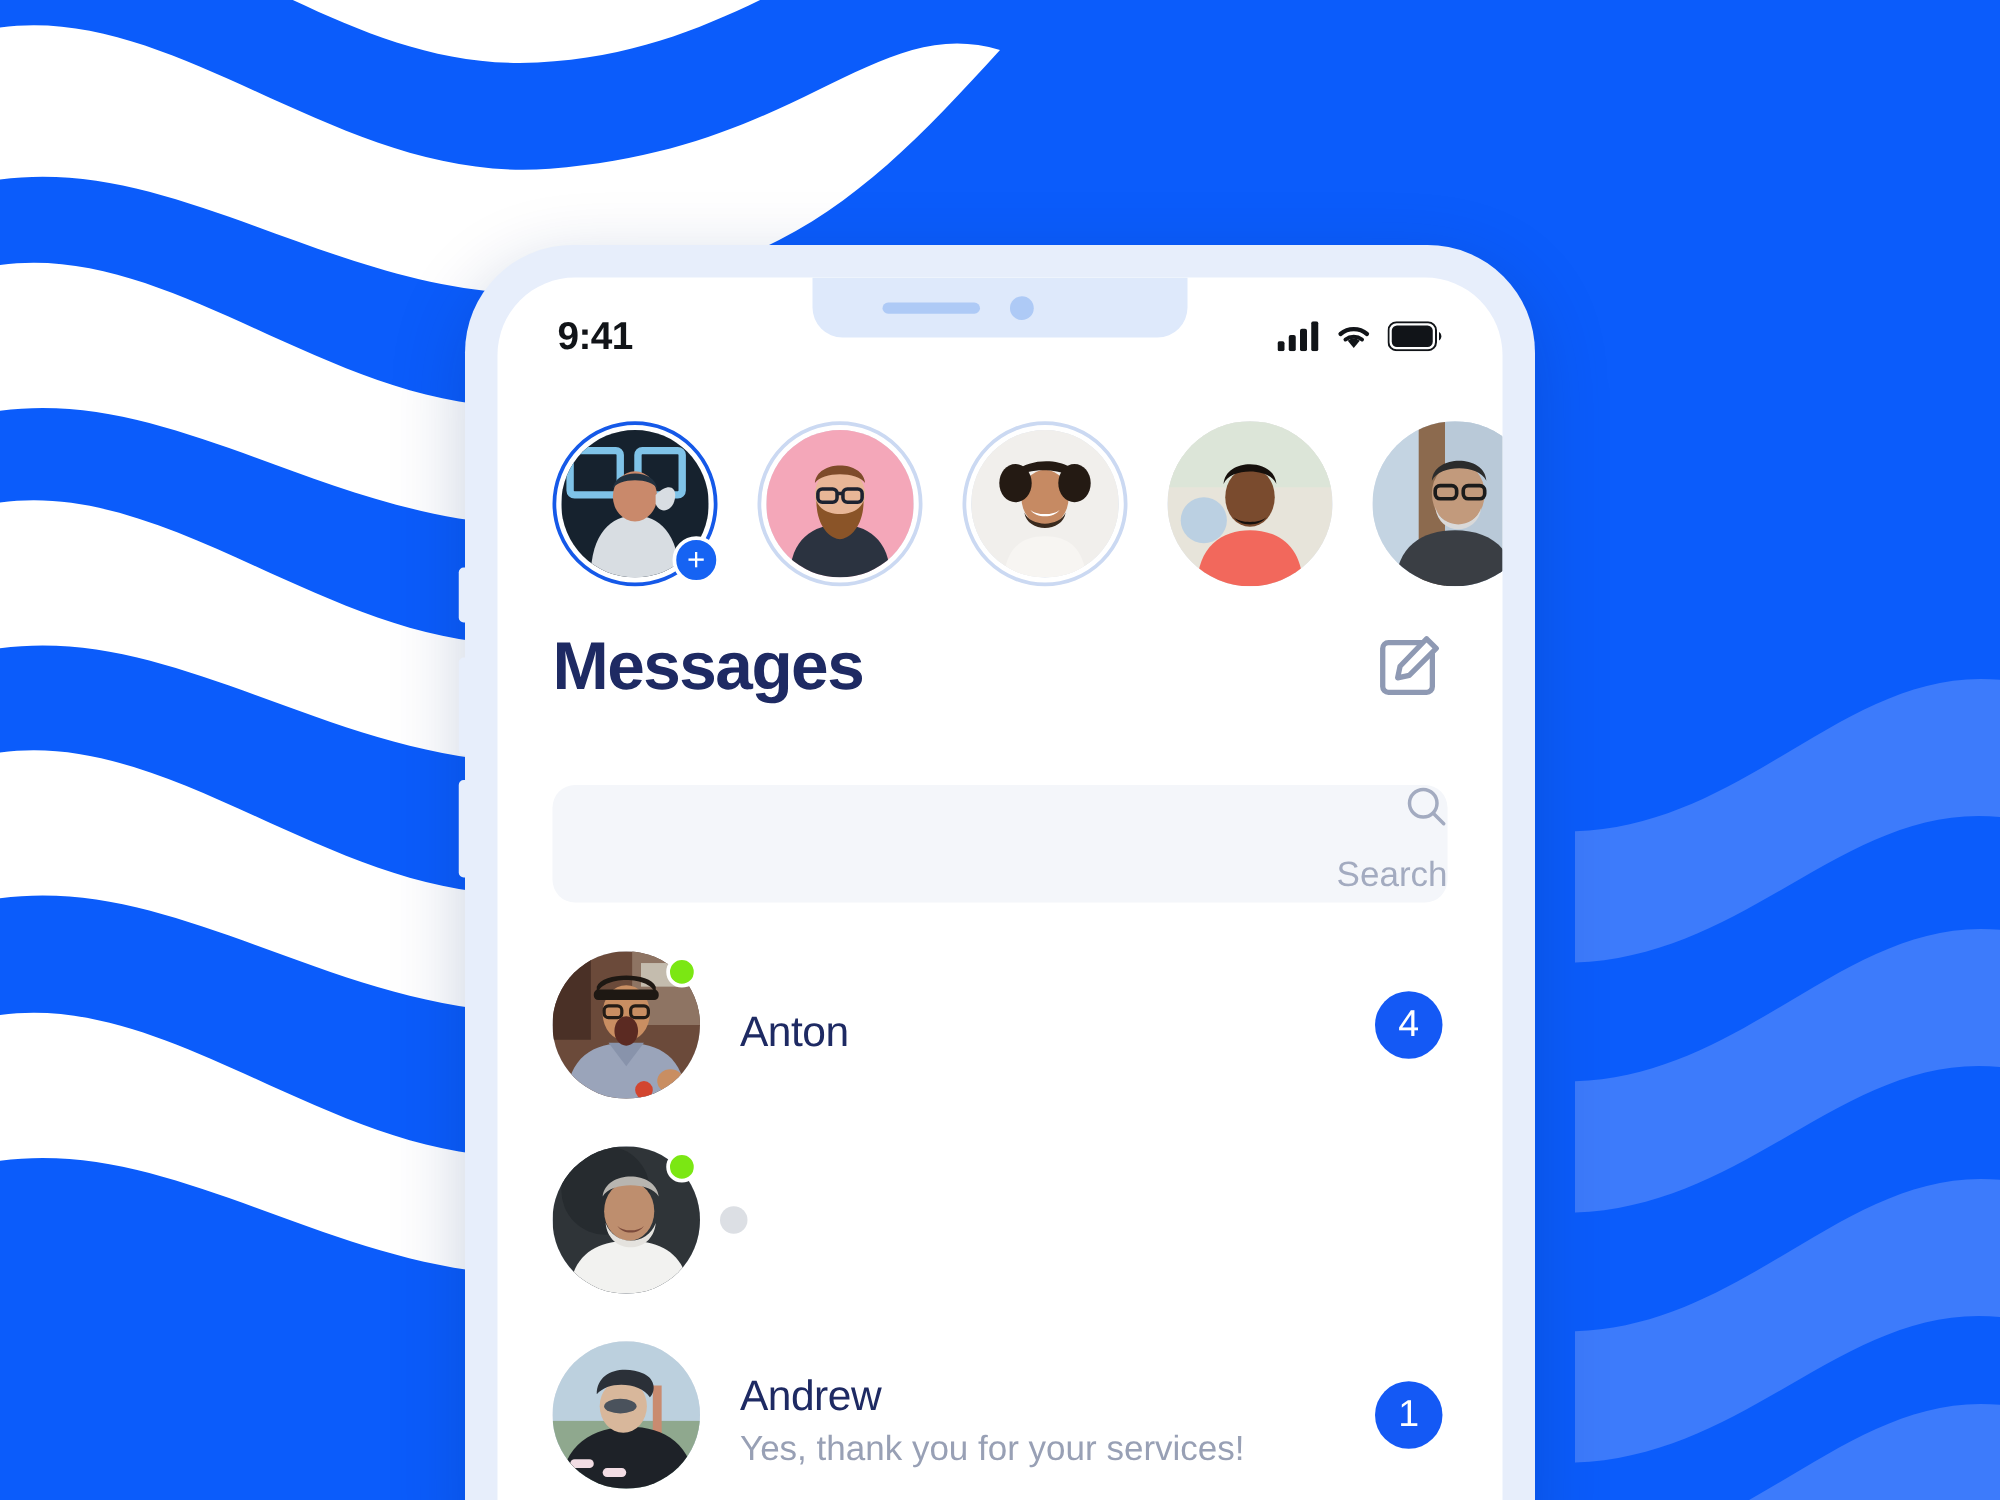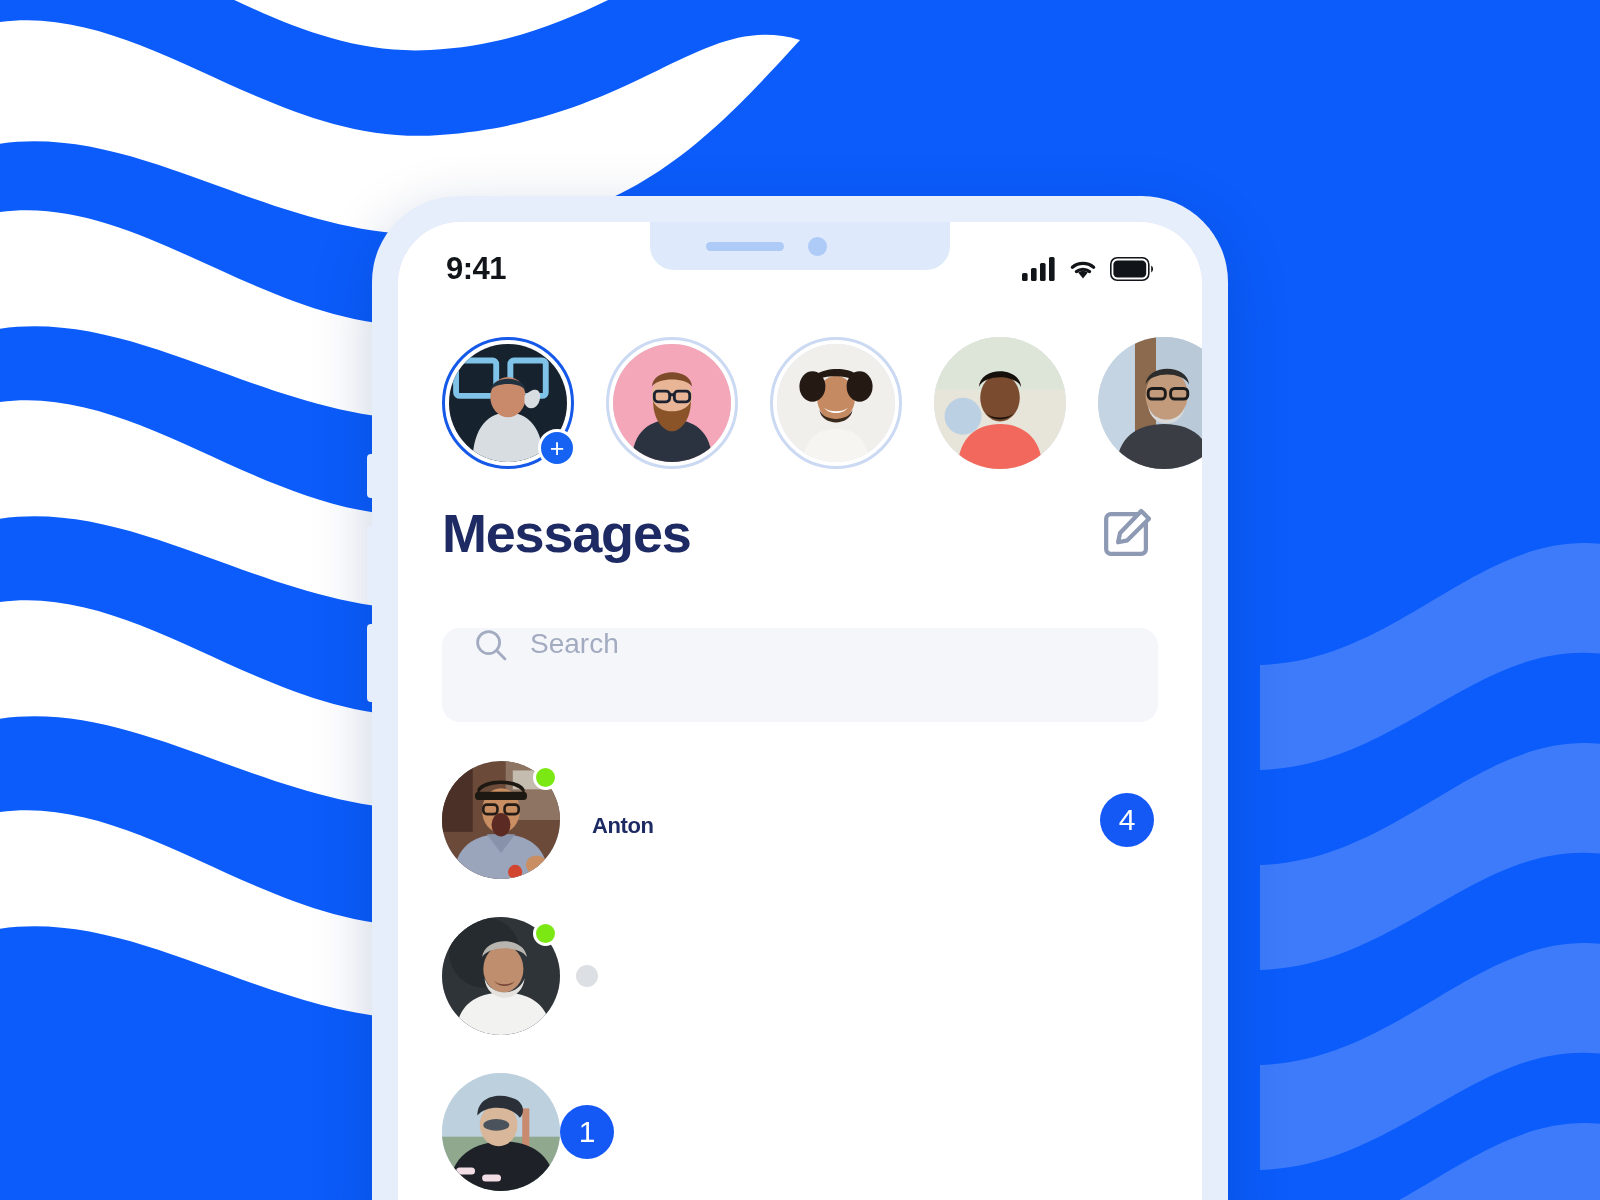--- a/index.html
+++ b/index.html
@@ -114,22 +114,23 @@
     font-size: 54px; font-weight: bold; color: #1E2A63;
     letter-spacing: -1.2px;
   }
   .compose { width: 54px; height: 54px; cursor: pointer; }
 
   
   .search {
     position: absolute; left: 44px; top: 406px;
     width: 716px; height: 94px;
     background: #F4F6FA; border-radius: 18px;
-    display: flex; align-items: flex-start; gap: 22px;
+    display: flex; align-items: flex-end; gap: 22px;
     padding-left: 32px;
+    flex-direction: column;
   }
   .search-text { font-size: 28px; color: #A3ABC0; }
 
   
   .convo-list { position: absolute; left: 0; top: 520px; width: 100%; }
   .convo {
     position: relative;
     display: flex; align-items: center;
     height: 156px;
     padding: 0 48px 0 44px;
@@ -140,21 +141,21 @@
     overflow: hidden; background: #D6DDE8;
   }
   .avatar svg { width: 100%; height: 100%; display: block; }
   .online-dot {
     position: absolute; right: 2px; top: 4px;
     width: 25px; height: 25px; border-radius: 50%;
     background: #7BE713; border: 3px solid #fff;
   }
   .convo-text { flex: 1 1 auto; padding-left: 32px; min-width: 0; }
   .convo-name {
-    font-size: 22px; font-weight: bold; color: #1E2A63;
+    font-size: 34px; font-weight: normal; color: #1E2A63;
     letter-spacing: -.4px; line-height: 1.25; margin-top: 12px;
   }
   .convo-preview {
     font-size: 28px; color: #98A0B5; line-height: 1.5;
     white-space: nowrap; overflow: hidden;
   }
   .badge {
     flex: 0 0 auto;
     width: 54px; height: 54px; border-radius: 50%;
     background: #1459F5; color: #fff;
@@ -384,20 +385,24 @@
                 <rect x="68" y="30" width="6" height="50" fill="#C98B70"></rect>
                 <path d="M6 100 C6 70 28 58 52 58 C76 58 96 70 96 100 Z" fill="#1E2228"></path>
                 <ellipse cx="48" cy="44" rx="16" ry="18" fill="#D8B79B"></ellipse>
                 <path d="M30 36 C30 20 48 16 62 22 C70 26 70 34 66 38 C60 28 38 26 30 36 Z" fill="#2B3038"></path>
                 <ellipse cx="46" cy="44" rx="11" ry="5" fill="#4A525C"></ellipse>
                 <rect x="12" y="80" width="16" height="6" rx="3" fill="#F2DDE4"></rect>
                 <rect x="34" y="86" width="16" height="6" rx="3" fill="#F2DDE4"></rect>
               </svg>
             </div>
           </div>
+          <div class="convo-text">
+            <div class="convo-name">Andrew</div>
+            <div class="convo-preview">Yes, thank you for your services!</div>
+          </div>
           <div class="badge">1</div>
         </div>
 
       </div>
 
     </div>
   </div>
 </div>
 
 </body></html>

